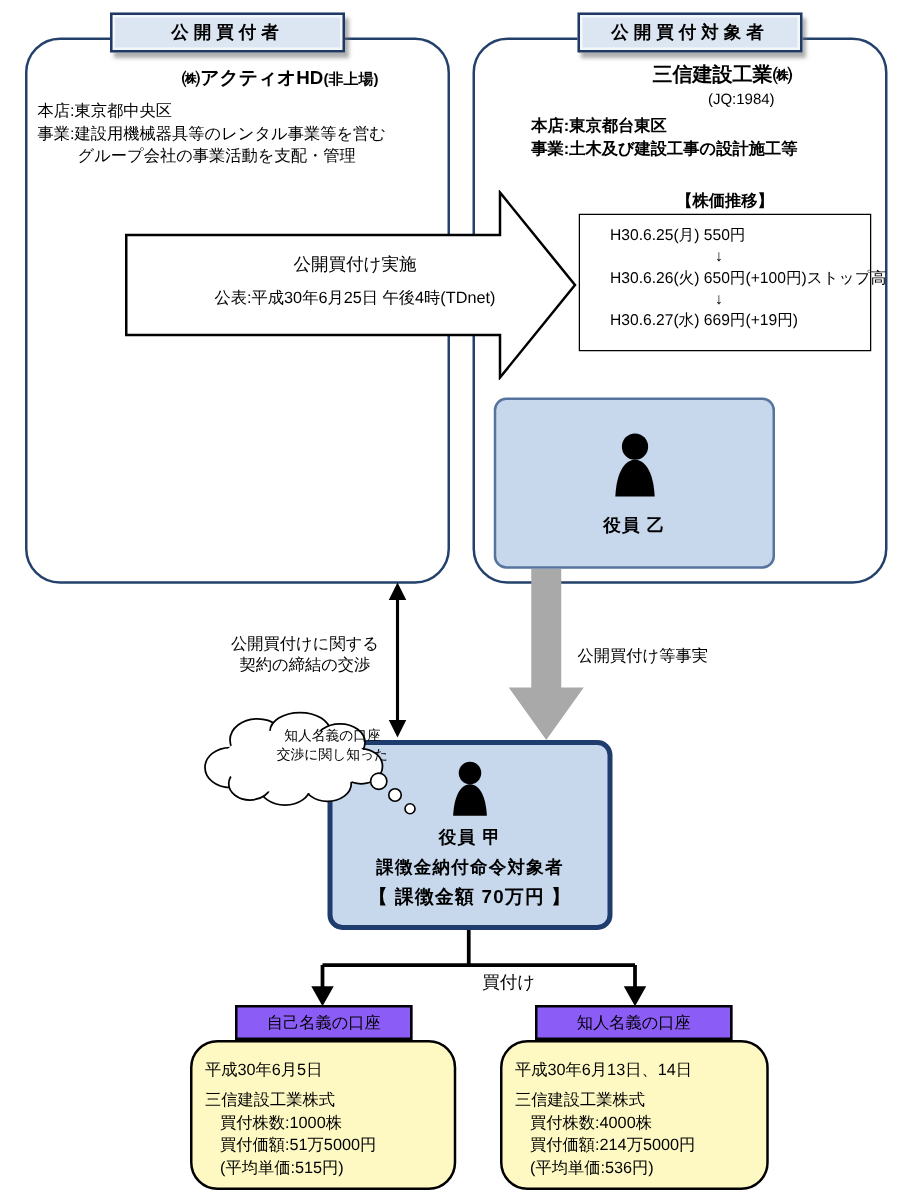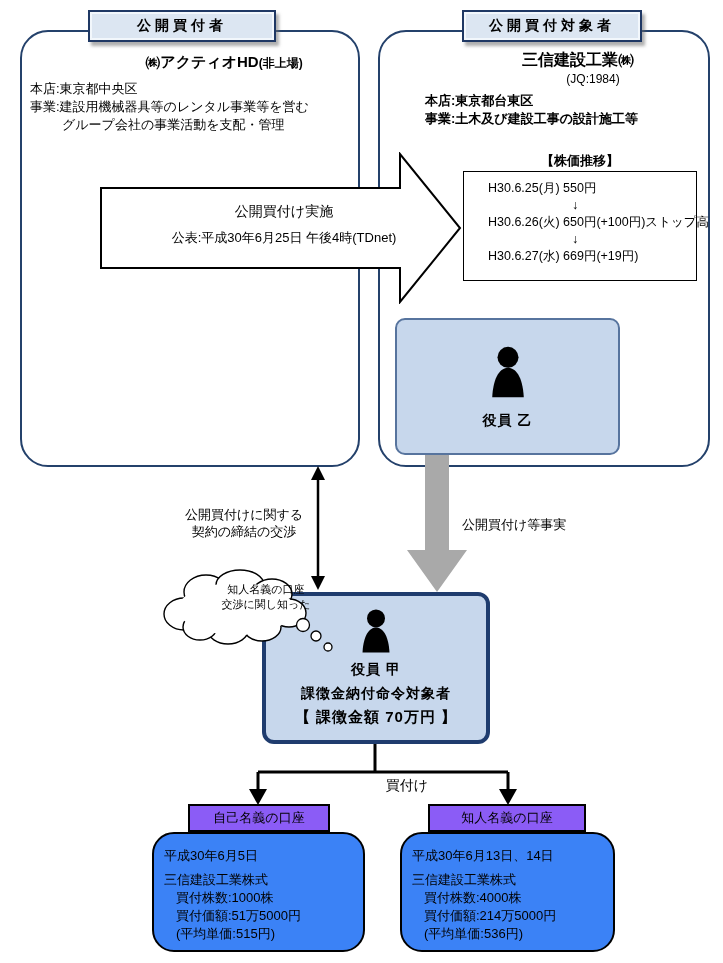--- a/index.html
+++ b/index.html
@@ -30,21 +30,21 @@
 
   .person-box {
     background:#c7d7ec;
     border:2px solid #57749e;
     border-radius:10px;
     display:flex; flex-direction:column; align-items:center;
   }
   .person-box.penalty { border:4px solid #1f3c6e; border-radius:12px; }
   .person-label { font-weight:bold; font-size:14px; letter-spacing:1px; }
 
-  .acct-box { border:2px solid #000; border-radius:22px; background:#3b82f6; padding:13px 0 0 10px; }
+  .acct-box { border:2px solid #000; border-radius:22px; background:#fef9c3; padding:13px 0 0 10px; }
   .acct-line { font-size:13px; line-height:18px; white-space:nowrap; }
   .acct-line.first { margin-bottom:6px; }
   .acct-line.ind { padding-left:12px; }
   .acct-label {
     border:2px solid #000; background:#8b5cf6; z-index:3;
     display:flex; align-items:center; justify-content:center;
     font-size:13px;
   }
 </style>
 </head>

